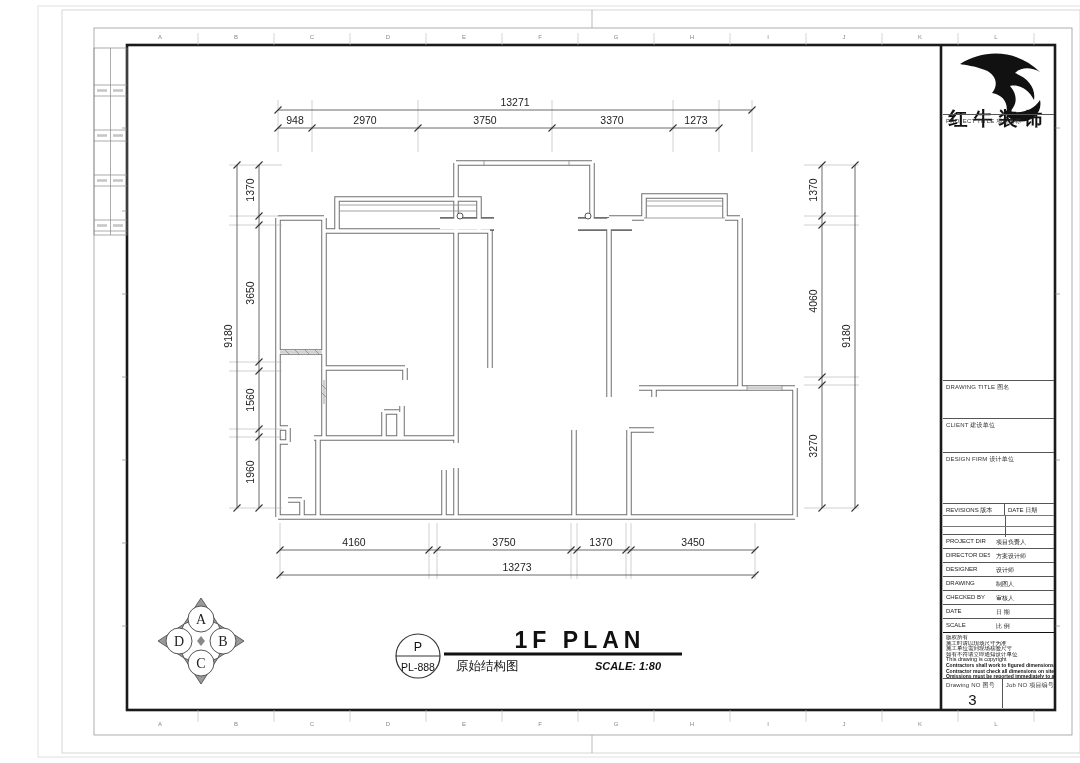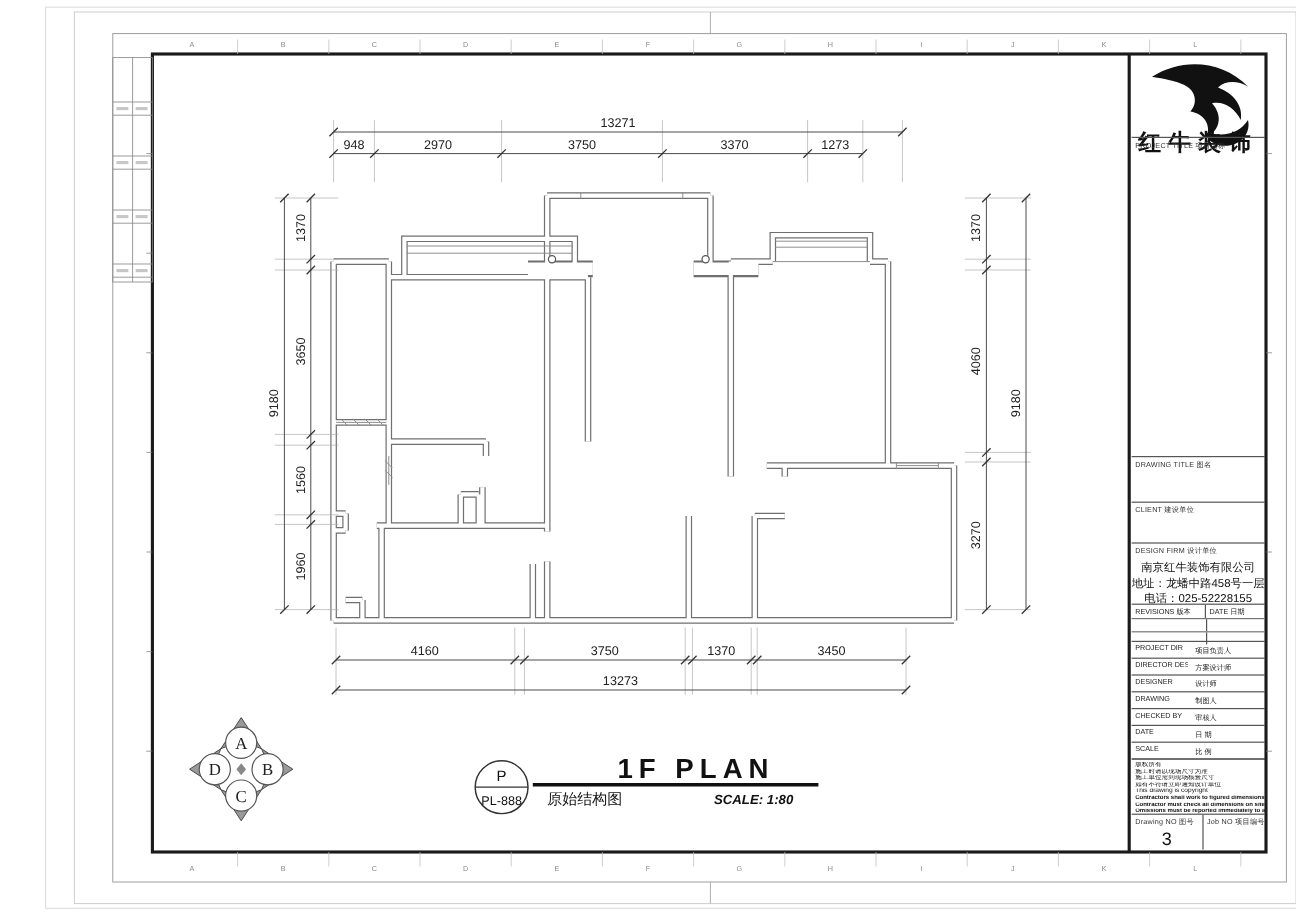--- a/index.html
+++ b/index.html
@@ -345,25 +345,20 @@
 </svg>
 
 <div class="tb">
   <div class="tb-sec" style="top:60px;height:22px;">
         <div class="tb-logo-text">红牛装饰</div>
       </div>
   <div class="tb-sec rule tb-label" style="top:68px;height:11px;">PROJECT TITLE  项目名称</div>
   <div class="tb-sec rule tb-label" style="top:334px;height:11px;">DRAWING TITLE  图名</div>
   <div class="tb-sec rule tb-label" style="top:372px;height:11px;">CLIENT  建设单位</div>
   <div class="tb-sec rule tb-label" style="top:406px;height:11px;">DESIGN FIRM  设计单位</div>
-  <div class="tb-sec tb-company" style="top:417px;height:40px;">
-    <div class="nowrap">南京红牛装饰有限公司</div>
-    <div class="nowrap">地址：龙蟠中路458号一层</div>
-    <div class="nowrap">电话：025-52228155</div>
-  </div>
   <div class="tb-sec rule" style="top:457px;">
     <div class="tb-rev">
       <div class="c1">REVISIONS  版本</div>
       <div>DATE  日期</div>
     </div>
     <div class="tb-rev-row">
           <div class="vd"></div>
         </div>
     <div class="tb-rev-row">
           <div class="vd"></div>

